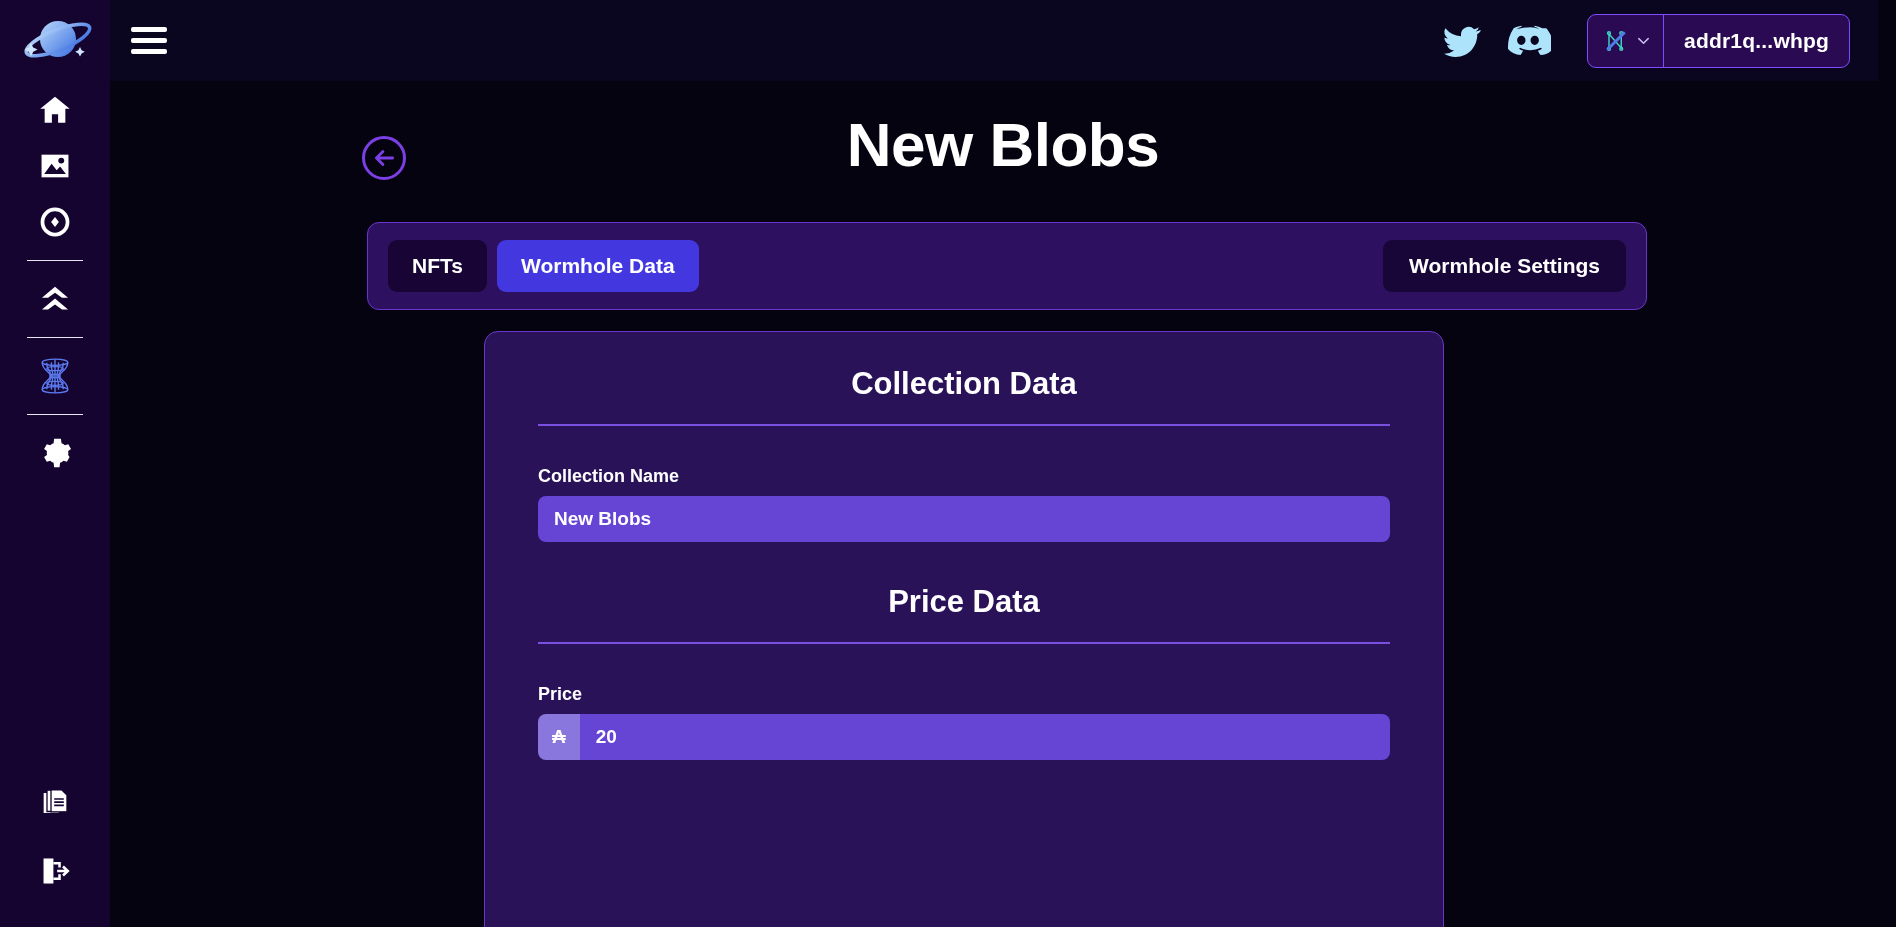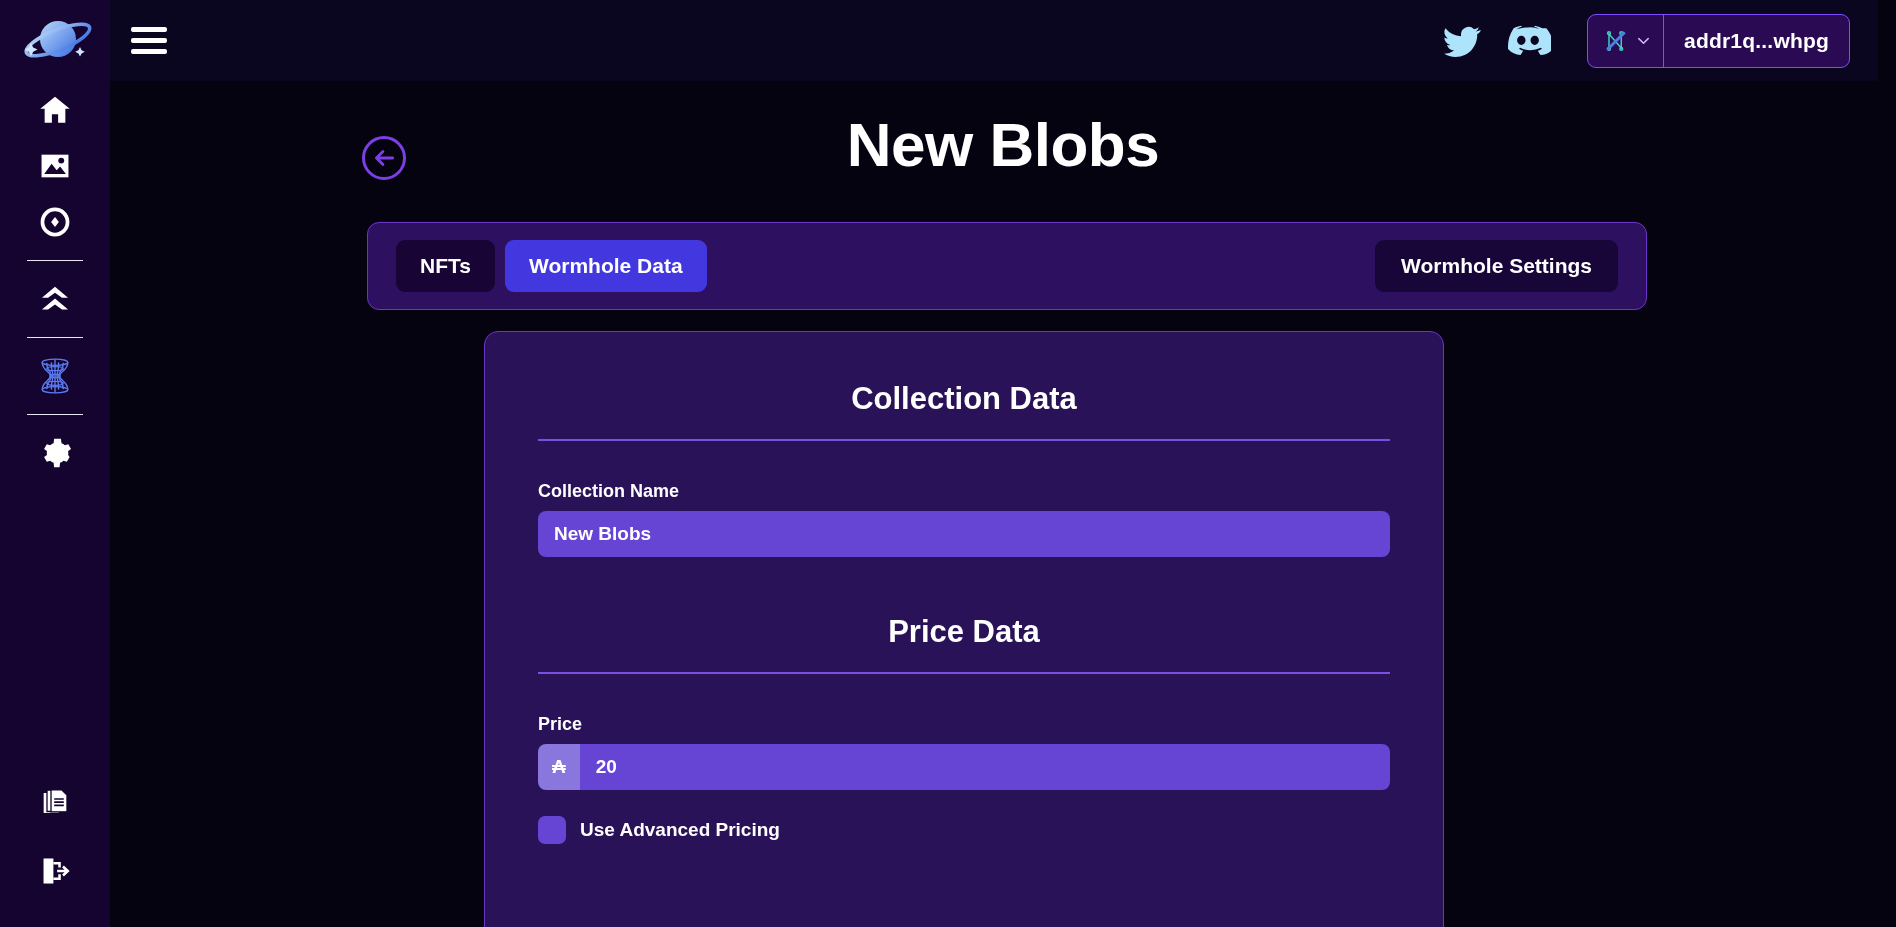--- a/index.html
+++ b/index.html
@@ -167,21 +167,21 @@
     position: absolute;
     left: 257px;
     top: 141px;
     width: 1280px;
     height: 88px;
     background: #2d1060;
     border: 1px solid #6b35c9;
     border-radius: 12px;
     display: flex;
     align-items: center;
-    padding: 0 28px;
+    padding: 0 20px;
   }
   .tab {
     padding: 14px 24px;
     border-radius: 9px;
     font-size: 21px;
     font-weight: bold;
     color: #ffffff;
     cursor: pointer;
     white-space: nowrap;
   }
@@ -213,21 +213,21 @@
     border-top-left-radius: 14px;
     border-top-right-radius: 14px;
     padding: 26px 53px 0 53px;
   }
 
   .section-title {
     text-align: center;
     color: #ffffff;
     font-size: 31px;
     font-weight: bold;
-    margin-top: 23px;
+    margin-top: 8px;
   }
   .section-rule {
     height: 2px;
     background: #7b4fe0;
     margin-top: 22px;
   }
 
   .field-label {
     color: #ffffff;
     font-size: 18px;
@@ -473,24 +473,20 @@
       <div class="block-gap"></div>
 
       <div>
         <div class="section-title">Price Data</div>
         <div class="section-rule"></div>
         <div class="field-label">Price</div>
         <div class="input-group">
           <div class="input-prefix">₳</div>
           <input class="text-input" type="text" value="20" style="">
         </div>
-        <div class="checkbox-row">
-          <div class="checkbox-box"></div>
-          <div class="checkbox-label">Use Advanced Pricing</div>
-        </div>
       </div>
 
       <div class="block-gap"></div>
 
 
     </div>
   </div>
 </div>
 
 </body></html>

